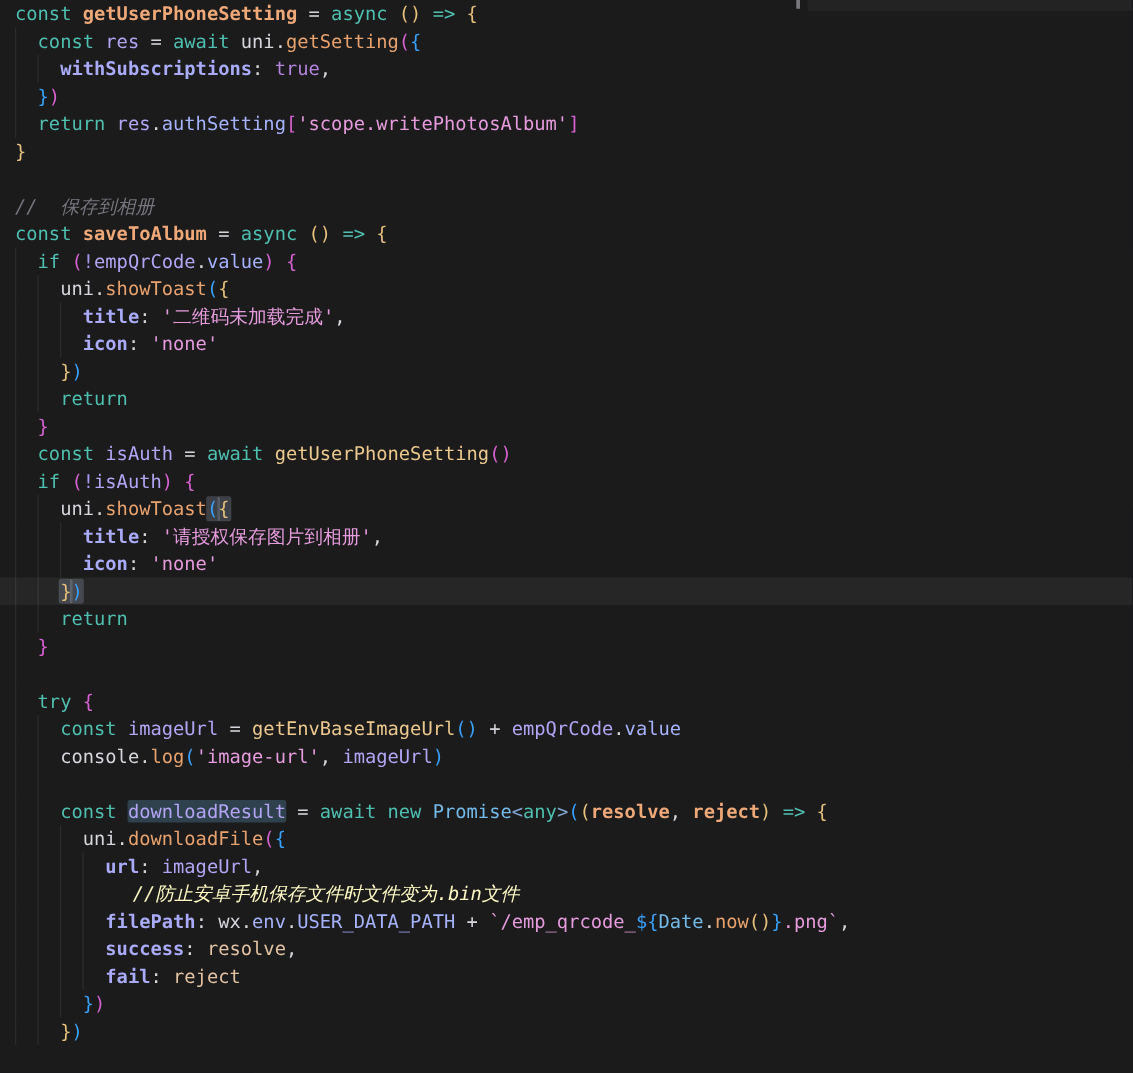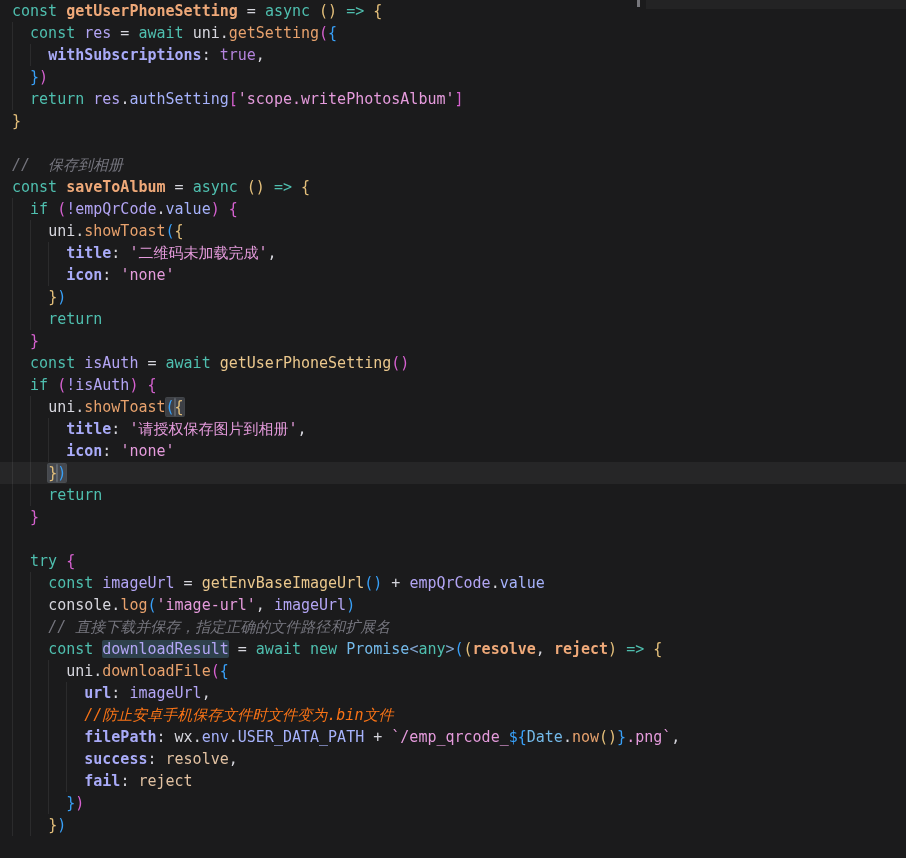--- a/index.html
+++ b/index.html
@@ -100,24 +100,24 @@
       <div class="line"><i class="guide" style="left: 12px;"></i><i class="guide" style="left: 30.07px;"></i><span class="code"><span style="color: rgb(214, 214, 221);">    </span><span style="color: rgb(214, 214, 221);">uni</span><span style="color: rgb(214, 214, 221);">.</span><span style="color: rgb(232, 162, 109);">showToast</span><span class="bracket-hl" style="color: rgb(56, 160, 248);">(</span><span class="bracket-hl" style="color: rgb(229, 192, 123);">{</span></span></div>
       <div class="line"><i class="guide" style="left: 12px;"></i><i class="guide" style="left: 30.07px;"></i><i class="guide" style="left: 48.14px;"></i><span class="code"><span style="color: rgb(214, 214, 221);">      </span><span style="color: rgb(169, 171, 248); font-weight: bold;">title</span><span style="color: rgb(214, 214, 221);">: </span><span style="color: rgb(229, 155, 220);">'请授权保存图片到相册'</span><span style="color: rgb(214, 214, 221);">,</span></span></div>
       <div class="line"><i class="guide" style="left: 12px;"></i><i class="guide" style="left: 30.07px;"></i><i class="guide" style="left: 48.14px;"></i><span class="code"><span style="color: rgb(214, 214, 221);">      </span><span style="color: rgb(169, 171, 248); font-weight: bold;">icon</span><span style="color: rgb(214, 214, 221);">: </span><span style="color: rgb(229, 155, 220);">'none'</span></span></div>
       <div class="line current"><i class="guide" style="left: 12px;"></i><i class="guide" style="left: 30.07px;"></i><span class="code"><span style="color: rgb(214, 214, 221);">    </span><span class="bracket-hl" style="color: rgb(229, 192, 123);">}</span><span class="bracket-hl" style="color: rgb(56, 160, 248);">)</span></span></div>
       <div class="line"><i class="guide" style="left: 12px;"></i><i class="guide" style="left: 30.07px;"></i><span class="code"><span style="color: rgb(214, 214, 221);">    </span><span style="color: rgb(79, 191, 175);">return</span></span></div>
       <div class="line"><i class="guide" style="left: 12px;"></i><span class="code"><span style="color: rgb(214, 214, 221);">  </span><span style="color: rgb(214, 97, 208);">}</span></span></div>
       <div class="line"><i class="guide" style="left: 12px;"></i><span class="code"></span></div>
       <div class="line"><i class="guide" style="left: 12px;"></i><span class="code"><span style="color: rgb(214, 214, 221);">  </span><span style="color: rgb(79, 191, 175);">try </span><span style="color: rgb(214, 97, 208);">{</span></span></div>
       <div class="line"><i class="guide" style="left: 12px;"></i><i class="guide" style="left: 30.07px;"></i><span class="code"><span style="color: rgb(214, 214, 221);">    </span><span style="color: rgb(79, 191, 175);">const </span><span style="color: rgb(179, 165, 244);">imageUrl</span><span style="color: rgb(214, 214, 221);"> = </span><span style="color: rgb(235, 200, 141);">getEnvBaseImageUrl</span><span style="color: rgb(56, 160, 248);">(</span><span style="color: rgb(56, 160, 248);">)</span><span style="color: rgb(214, 214, 221);"> + </span><span style="color: rgb(179, 165, 244);">empQrCode</span><span style="color: rgb(214, 214, 221);">.</span><span style="color: rgb(166, 178, 251);">value</span></span></div>
       <div class="line"><i class="guide" style="left: 12px;"></i><i class="guide" style="left: 30.07px;"></i><span class="code"><span style="color: rgb(214, 214, 221);">    </span><span style="color: rgb(214, 214, 221);">console</span><span style="color: rgb(214, 214, 221);">.</span><span style="color: rgb(232, 162, 109);">log</span><span style="color: rgb(56, 160, 248);">(</span><span style="color: rgb(229, 155, 220);">'image-url'</span><span style="color: rgb(214, 214, 221);">, </span><span style="color: rgb(179, 165, 244);">imageUrl</span><span style="color: rgb(56, 160, 248);">)</span></span></div>
-      <div class="line"><i class="guide" style="left: 12px;"></i><i class="guide" style="left: 30.07px;"></i><span class="code"><span style="color: rgb(214, 214, 221);">    </span><span class="italic" style="color: rgb(117, 117, 126);">// 直接下载并保存，指定正确的文件路径和扩展名</span></span></div>
+      <div class="line"><i class="guide" style="left: 12px;"></i><i class="guide" style="left: 30.07px;"></i></div>
       <div class="line"><i class="guide" style="left: 12px;"></i><i class="guide" style="left: 30.07px;"></i><span class="code"><span style="color: rgb(214, 214, 221);">    </span><span style="color: rgb(79, 191, 175);">const </span><span class="word-hl" style="color: rgb(179, 165, 244);">downloadResult</span><span style="color: rgb(214, 214, 221);"> = </span><span style="color: rgb(79, 191, 175);">await </span><span style="color: rgb(79, 191, 175);">new </span><span style="color: rgb(116, 186, 234);">Promise</span><span style="color: rgb(127, 163, 206);">&lt;</span><span style="color: rgb(79, 191, 175);">any</span><span style="color: rgb(127, 163, 206);">&gt;</span><span style="color: rgb(56, 160, 248);">(</span><span style="color: rgb(229, 192, 123);">(</span><span style="color: rgb(239, 169, 121); font-weight: bold;">resolve</span><span style="color: rgb(214, 214, 221);">, </span><span style="color: rgb(239, 169, 121); font-weight: bold;">reject</span><span style="color: rgb(229, 192, 123);">)</span><span style="color: rgb(214, 214, 221);"> </span><span style="color: rgb(79, 191, 175);">=&gt;</span><span style="color: rgb(214, 214, 221);"> </span><span style="color: rgb(229, 192, 123);">{</span></span></div>
       <div class="line"><i class="guide" style="left: 12px;"></i><i class="guide" style="left: 30.07px;"></i><i class="guide" style="left: 48.14px;"></i><span class="code"><span style="color: rgb(214, 214, 221);">      </span><span style="color: rgb(214, 214, 221);">uni</span><span style="color: rgb(214, 214, 221);">.</span><span style="color: rgb(232, 162, 109);">downloadFile</span><span style="color: rgb(214, 97, 208);">(</span><span style="color: rgb(56, 160, 248);">{</span></span></div>
       <div class="line"><i class="guide" style="left: 12px;"></i><i class="guide" style="left: 30.07px;"></i><i class="guide" style="left: 48.14px;"></i><i class="guide" style="left: 66.21px;"></i><span class="code"><span style="color: rgb(214, 214, 221);">        </span><span style="color: rgb(169, 171, 248); font-weight: bold;">url</span><span style="color: rgb(214, 214, 221);">: </span><span style="color: rgb(179, 165, 244);">imageUrl</span><span style="color: rgb(214, 214, 221);">,</span></span></div>
-      <div class="line"><i class="guide" style="left: 12px;"></i><i class="guide" style="left: 30.07px;"></i><i class="guide" style="left: 48.14px;"></i><i class="guide" style="left: 66.21px;"></i><span class="code"><span style="color: rgb(214, 214, 221);">        </span><span class="italic" style="color: #f97316;">//防止安卓手机保存文件时文件变为.bin文件</span></span></div>
+      <div class="line"><i class="guide" style="left: 12px;"></i><i class="guide" style="left: 30.07px;"></i><i class="guide" style="left: 48.14px;"></i><i class="guide" style="left: 66.21px;"></i><span class="code"><span style="color: rgb(214, 214, 221);">        </span><span class="italic" style="color: #fef9c3; margin-left: 22px;">//防止安卓手机保存文件时文件变为.bin文件</span></span></div>
       <div class="line"><i class="guide" style="left: 12px;"></i><i class="guide" style="left: 30.07px;"></i><i class="guide" style="left: 48.14px;"></i><i class="guide" style="left: 66.21px;"></i><span class="code"><span style="color: rgb(214, 214, 221);">        </span><span style="color: rgb(169, 171, 248); font-weight: bold;">filePath</span><span style="color: rgb(214, 214, 221);">: </span><span style="color: rgb(214, 214, 221);">wx</span><span style="color: rgb(214, 214, 221);">.</span><span style="color: rgb(166, 178, 251);">env</span><span style="color: rgb(214, 214, 221);">.</span><span style="color: rgb(166, 178, 251);">USER_DATA_PATH</span><span style="color: rgb(214, 214, 221);"> + </span><span style="color: rgb(229, 155, 220);">`/emp_qrcode_</span><span style="color: rgb(56, 160, 248);">${</span><span style="color: rgb(116, 186, 234);">Date</span><span style="color: rgb(214, 214, 221);">.</span><span style="color: rgb(232, 162, 109);">now</span><span style="color: rgb(229, 192, 123);">(</span><span style="color: rgb(229, 192, 123);">)</span><span style="color: rgb(56, 160, 248);">}</span><span style="color: rgb(229, 155, 220);">.png`</span><span style="color: rgb(214, 214, 221);">,</span></span></div>
       <div class="line"><i class="guide" style="left: 12px;"></i><i class="guide" style="left: 30.07px;"></i><i class="guide" style="left: 48.14px;"></i><i class="guide" style="left: 66.21px;"></i><span class="code"><span style="color: rgb(214, 214, 221);">        </span><span style="color: rgb(169, 171, 248); font-weight: bold;">success</span><span style="color: rgb(214, 214, 221);">: </span><span style="color: rgb(226, 194, 162);">resolve</span><span style="color: rgb(214, 214, 221);">,</span></span></div>
       <div class="line"><i class="guide" style="left: 12px;"></i><i class="guide" style="left: 30.07px;"></i><i class="guide" style="left: 48.14px;"></i><i class="guide" style="left: 66.21px;"></i><span class="code"><span style="color: rgb(214, 214, 221);">        </span><span style="color: rgb(169, 171, 248); font-weight: bold;">fail</span><span style="color: rgb(214, 214, 221);">: </span><span style="color: rgb(226, 194, 162);">reject</span></span></div>
       <div class="line"><i class="guide" style="left: 12px;"></i><i class="guide" style="left: 30.07px;"></i><i class="guide" style="left: 48.14px;"></i><span class="code"><span style="color: rgb(214, 214, 221);">      </span><span style="color: rgb(56, 160, 248);">}</span><span style="color: rgb(214, 97, 208);">)</span></span></div>
       <div class="line"><i class="guide" style="left: 12px;"></i><i class="guide" style="left: 30.07px;"></i><span class="code"><span style="color: rgb(214, 214, 221);">    </span><span style="color: rgb(229, 192, 123);">}</span><span style="color: rgb(56, 160, 248);">)</span></span></div>
     </div>
 </div>
 
 </body></html>

